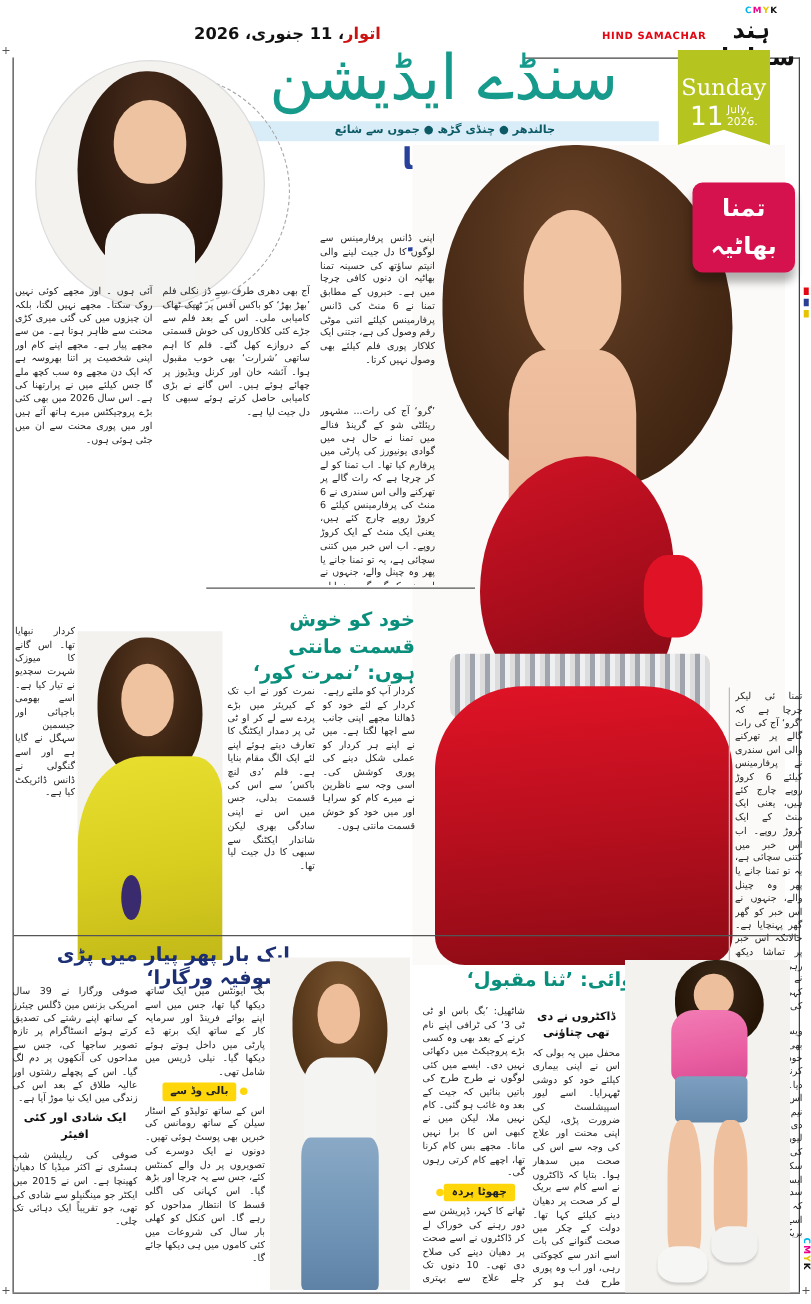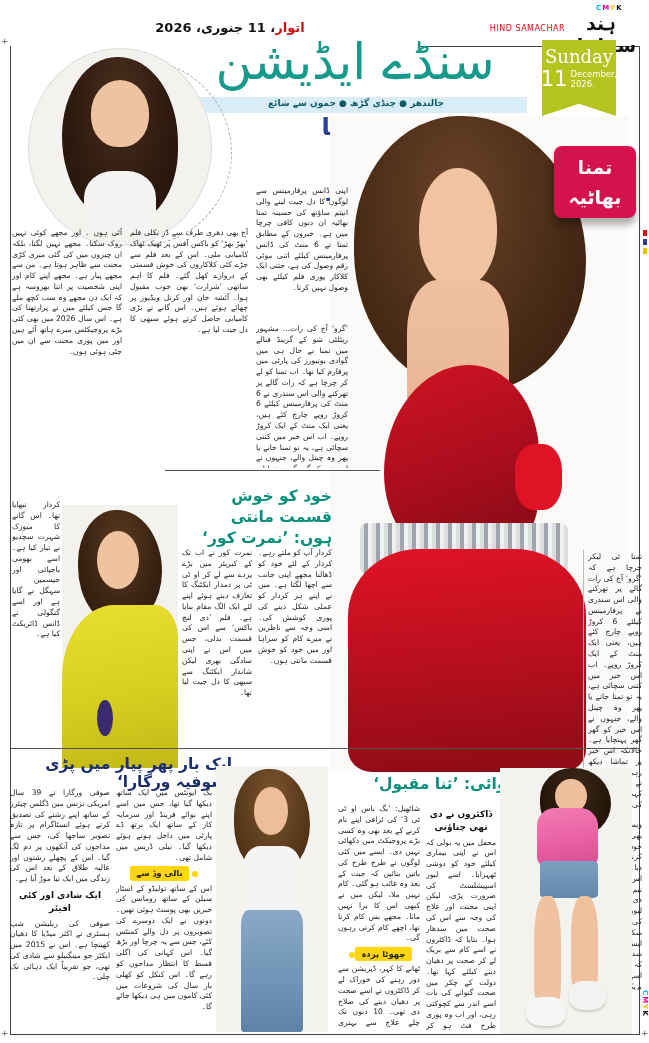--- a/index.html
+++ b/index.html
@@ -18,25 +18,25 @@
   .cmyk.vert{writing-mode:vertical-rl;}
   .regmarks{position:absolute;left:643px;top:230px;width:4px;}
   .regmarks div{width:4px;height:6px;margin-bottom:3px;}
 
   
   .dateline{position:absolute;left:140px;top:20px;width:180px;text-align:center;direction:rtl;font-size:13px;font-weight:bold;color:#111;}
   .dateline .red{color:#cc1111;}
   .main-title{position:absolute;left:180px;top:36px;width:350px;text-align:center;direction:rtl;font-size:50px;font-weight:normal;color:#169a8b;letter-spacing:1px;line-height:1.05;}
   .pub-strip{position:absolute;left:185px;top:97px;width:342px;height:16px;background:#d9edf8;}
   .pub-line{position:absolute;left:185px;top:98px;width:342px;text-align:center;direction:rtl;font-size:9px;font-weight:bold;color:#0c5a66;}
-  .logo-en{position:absolute;left:470px;top:24px;width:95px;text-align:right;font-size:8px;font-weight:normal;letter-spacing:.5px;color:#e30613;}
+  .logo-en{position:absolute;left:470px;top:24px;width:95px;text-align:right;font-size:8px;font-weight:bold;letter-spacing:.5px;color:#e30613;}
   .logo-ur{position:absolute;left:560px;top:12px;width:82px;text-align:center;direction:rtl;font-size:19px;font-weight:bold;color:#111;}
   .ribbon{position:absolute;left:542px;top:40px;width:74px;height:76px;background:#b5c41f;
           clip-path:polygon(0 0,100% 0,100% 100%,50% 84%,0 100%);color:#fff;text-align:center;}
-  .ribbon .day{font-family:"DejaVu Serif","Liberation Serif",serif;font-size:18px;margin-top:6px;}
+  .ribbon .day{font-family:"DejaVu Serif","Liberation Serif",serif;font-size:18px;margin-top:20px;}
   .ribbon .num-row{display:flex;justify-content:center;align-items:center;gap:3px;margin-top:2px;}
   .ribbon .num{font-size:21px;font-weight:normal;line-height:1;}
   .ribbon .my{font-size:8.5px;text-align:left;line-height:1.15;}
 
   
   .photo{position:absolute;overflow:hidden;background:#f4f2ef;}
   .shape{position:absolute;}
   .circle-photo{border-radius:50%;border:1px solid #ddd;}
   .dashed-ring{position:absolute;border:1px dashed #aaa;border-radius:50%;}
 
@@ -85,21 +85,21 @@
   <div class="main-title">سنڈے ایڈیشن</div>
   <div class="pub-strip"></div>
   <div class="pub-line">جالندھر ● چنڈی گڑھ ● جموں سے شائع</div>
   <div class="logo-en">HIND SAMACHAR</div>
   <div class="logo-ur">ہند سماچار</div>
   <div class="ribbon">
     <div class="day">Sunday</div>
     <div class="num-row">
       <span class="num">11</span>
       <span class="my">
-        <span>December,</span><br>
+        <span>July,</span><br>
         <span>2026.</span>
       </span>
     </div>
   </div>
 
   <div class="dashed-ring" style="left:46px;top:60px;width:184px;height:184px;"></div>
   <div class="photo circle-photo" style="left:28px;top:48px;width:182px;height:196px;border-radius:50%;">
     <div class="shape" style="left:18%;top:4%;width:64%;height:86%;background:radial-gradient(ellipse at 50% 25%,#4a2e1d 0%,#2e1a0f 60%,#22120a 100%);border-radius:48% 52% 46% 54%;"></div>
     <div class="shape" style="left:34%;top:16%;width:32%;height:34%;background:#edc3a2;border-radius:50% 50% 46% 46%;"></div>
     <div class="shape" style="left:30%;top:62%;width:40%;height:34%;background:#f3f3f1;border-radius:40% 40% 0 0;"></div>

